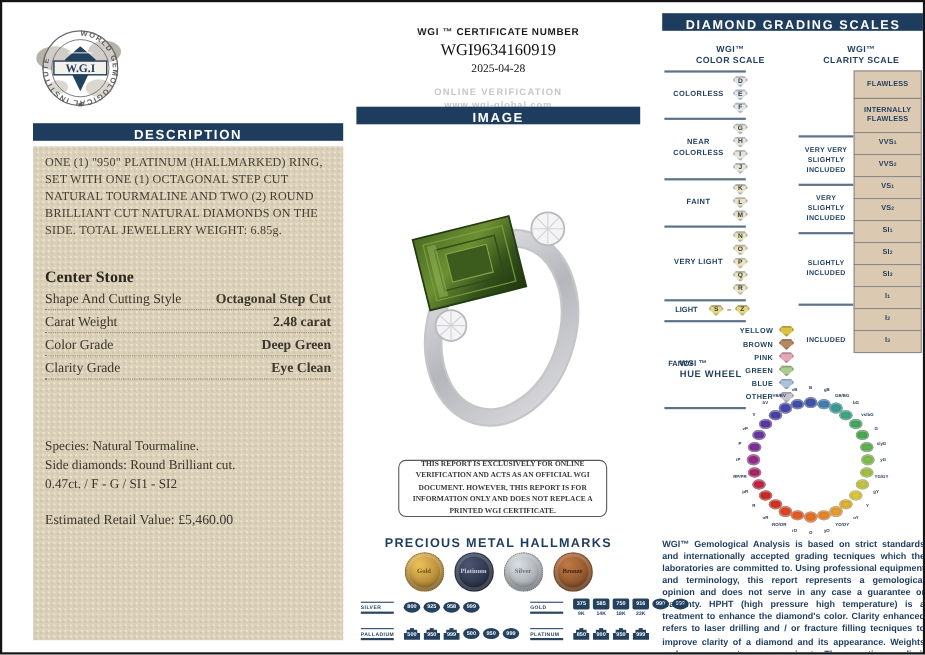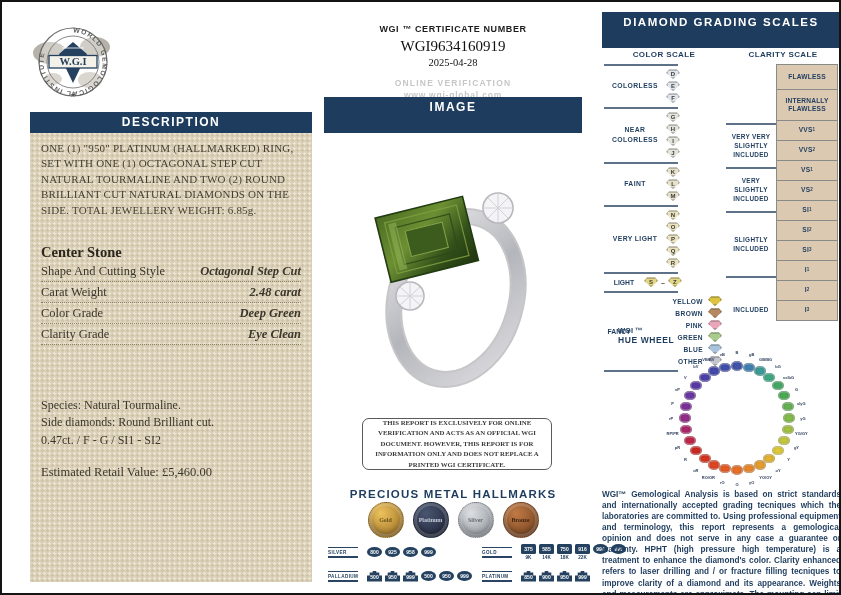--- a/index.html
+++ b/index.html
@@ -1,35 +1,35 @@
 <!DOCTYPE html>
 <html><head>
 <meta charset="utf-8">
 <style>
   html,body{margin:0;padding:0;background:#777;}
   #page{position:relative;width:841px;height:595px;background:#fff;border:2px solid #141414;
         box-sizing:border-box;font-family:"Liberation Sans",sans-serif;overflow:hidden;margin:0 auto;}
   .bar{position:absolute;background:#1e3c5e;color:#fff;font-weight:bold;text-align:center;
-       letter-spacing:1.5px;font-size:12px;line-height:21px;height:36px;}
+       letter-spacing:1.5px;font-size:12px;line-height:21px;height:16px;}
   
   #logo{position:absolute;left:26px;top:14px;width:290px;height:92px;display:flex;align-items:center;}
   #brand-text{margin-left:8px;font-family:"Liberation Serif",serif;font-weight:bold;font-size:20px;
               line-height:1.22;color:#20405f;letter-spacing:1px;}
   #brand-text sup{font-size:9px;letter-spacing:0;}
   #left-panel{position:absolute;left:28px;top:131px;width:282px;height:449px;box-sizing:border-box;
       padding:8px 11px;background-color:#dbd1ba;
       background-image:radial-gradient(#cfc3a6 1px,transparent 1.2px),radial-gradient(#ece5d2 1px,transparent 1.2px);
       background-size:5px 5px,5px 5px;background-position:0 0,2px 3px;
       font-family:"Liberation Serif",serif;color:#3c362b;}
   #desc-text{font-size:11px;line-height:1.4;color:#443e31;letter-spacing:.2px;}
   .block-title{font-weight:bold;font-size:14.5px;color:#2c261d;}
   #cs-title{margin-top:26px;}
   .cs-row{display:flex;justify-content:space-between;align-items:baseline;font-size:12.5px;
           padding:3px 0 2px;border-bottom:1.5px dotted #8d8164;}
-  .cs-row .v{font-weight:bold;font-style:italic;}
+  .cs-row .v{font-weight:bold;}
   #comments{margin-top:52px;}
   .cm-line{font-size:12px;line-height:1.45;}
   #retail{margin-top:16px;font-size:12.5px;}
   #retail b{font-weight:normal;}
   
   #cert{position:absolute;left:330px;top:22px;width:242px;text-align:center;}
   #cert-label{font-size:9px;font-weight:bold;letter-spacing:.6px;color:#1c1c1c;}
   #cert-number{font-family:"Liberation Serif",serif;font-size:15px;color:#111;margin-top:4px;}
   #cert-date{font-family:"Liberation Serif",serif;font-size:10.5px;color:#111;margin-top:2px;}
   #cert-online{margin-top:10px;font-size:8.5px;font-weight:bold;letter-spacing:1.2px;color:#c7c7c7;}

